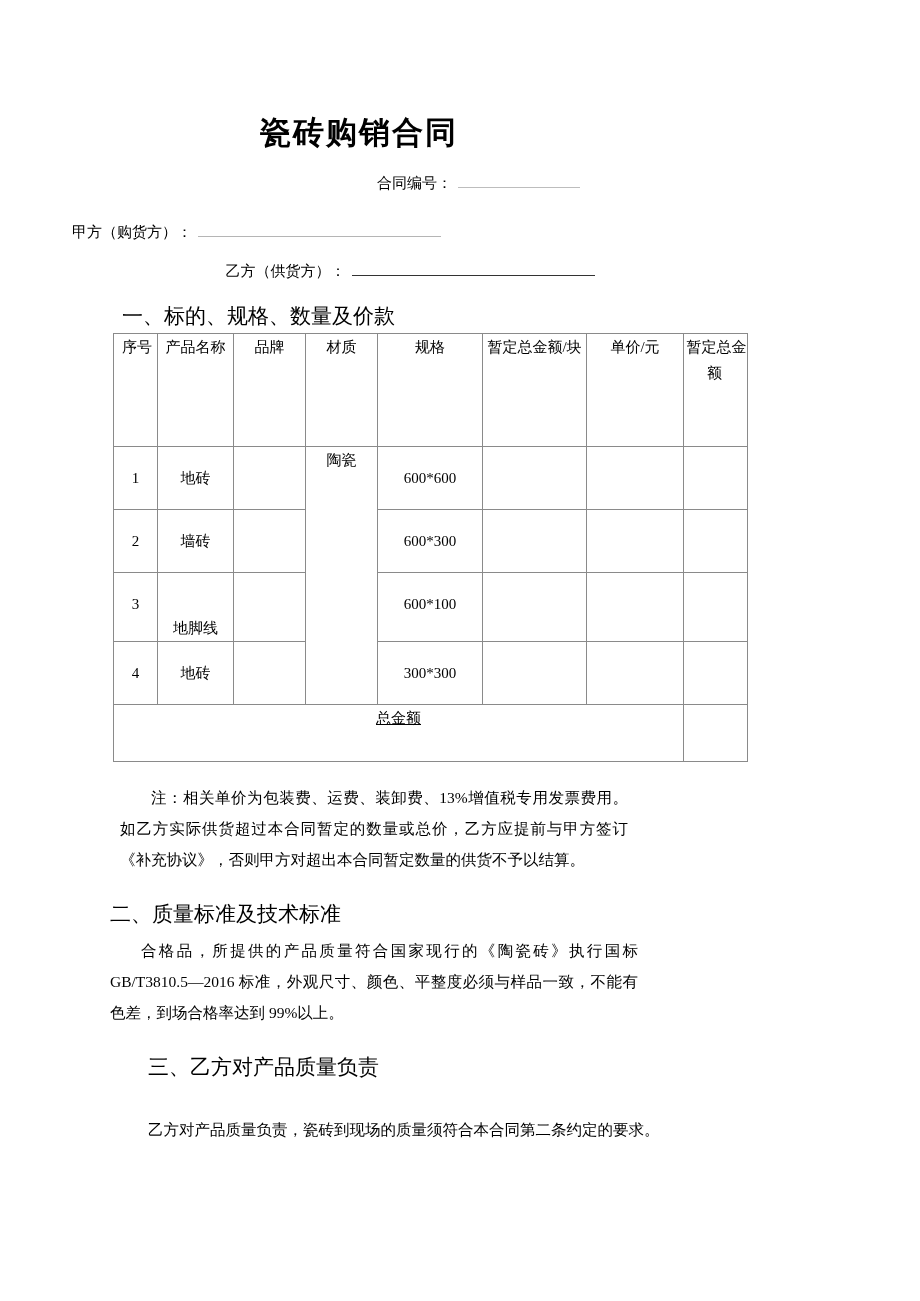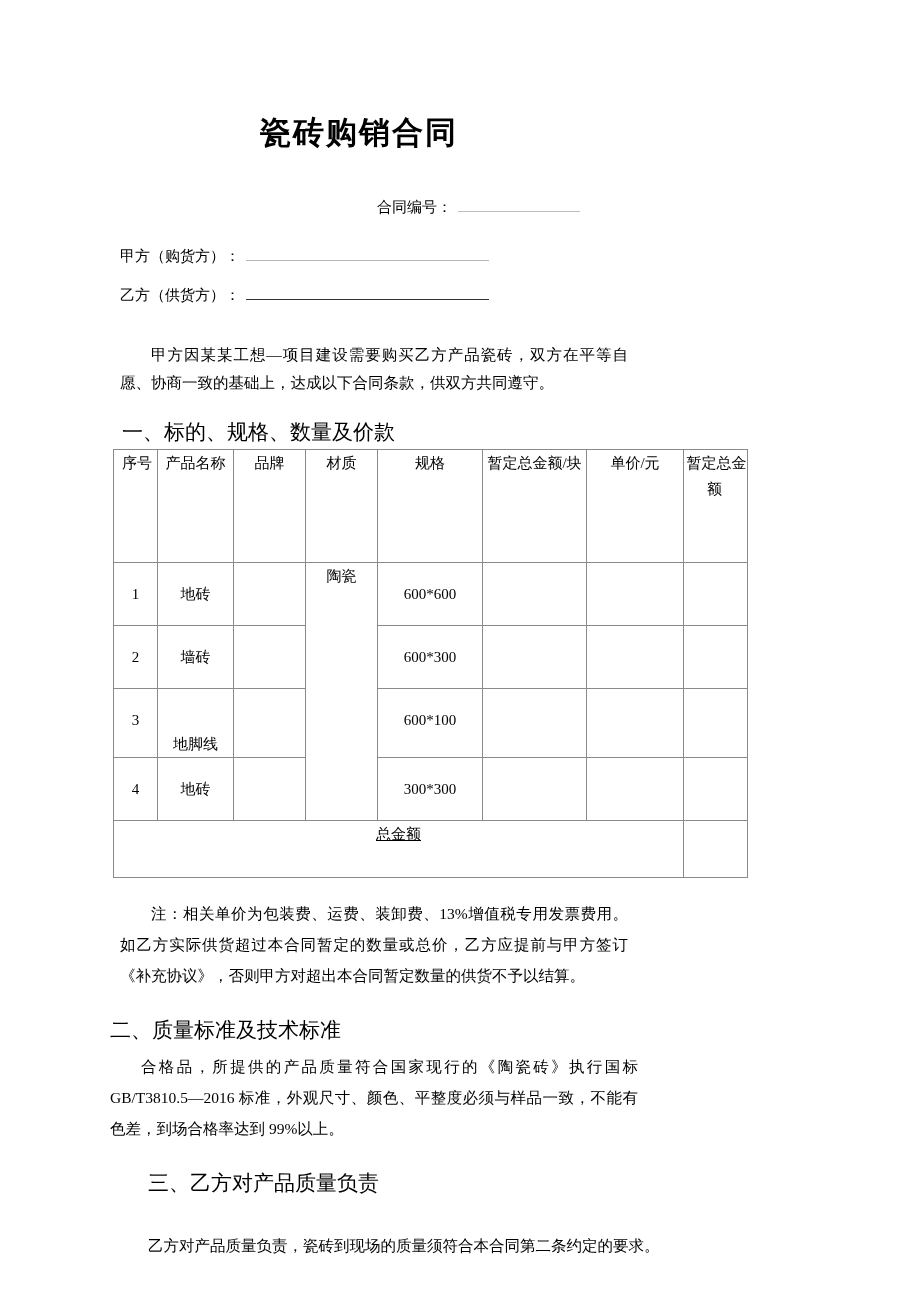--- a/index.html
+++ b/index.html
@@ -22,42 +22,42 @@
   .doc-title {
     text-align: center;
     font-size: 31px;
     font-weight: bold;
     letter-spacing: 2px;
     margin: 0;
     padding-top: 112px;
     padding-right: 30px;
   }
   .contract-no-row {
-    margin-top: 44px;
+    margin-top: 20px;
     padding-right: 168px;
     text-align: right;
     font-size: 15px;
   }
   .fill-line {
     display: inline-block;
     vertical-align: baseline;
     border-bottom: 1px solid #b9b9b9;
     height: 13px;
     margin-left: 6px;
   }
   .fill-line.w-contract { width: 122px; border-bottom-color: #bdbdbd; }
   .fill-line.w-party-a { width: 243px; border-bottom-color: #b5b5b5; }
   .fill-line.w-party-b { width: 243px; border-bottom: 1px solid #333333; }
 
   .party-row {
-    margin-left: 120px;
+    margin-left: 72px;
     font-size: 15px;
   }
   .party-row.first { margin-top: 30px; }
-  .party-row.second { margin-top: 20px; }
+  .party-row.second { margin-top: 20px; text-align: center; }
   .party-label {
     display: inline-block;
     min-width: 108px;
   }
 
   .intro-para {
     margin: 36px 120px 0 120px;
     font-size: 15.5px;
     line-height: 28px;
     text-align: justify;
@@ -160,21 +160,20 @@
   </div>
 
   <div class="party-row first">
     <span class="party-label">甲方（购货方）：</span><span class="fill-line w-party-a"></span>
   </div>
 
   <div class="party-row second">
     <span class="party-label">乙方（供货方）：</span><span class="fill-line w-party-b"></span>
   </div>
 
-  <p class="intro-para">甲方因某某工想—项目建设需要购买乙方产品瓷砖，双方在平等自愿、协商一致的基础上，达成以下合同条款，供双方共同遵守。</p>
 
   <div class="section-heading h1">一、标的、规格、数量及价款</div>
 
   <table class="goods">
     <colgroup>
       <col style="width:44px">
       <col style="width:76px">
       <col style="width:72px">
       <col style="width:72px">
       <col style="width:105px">

